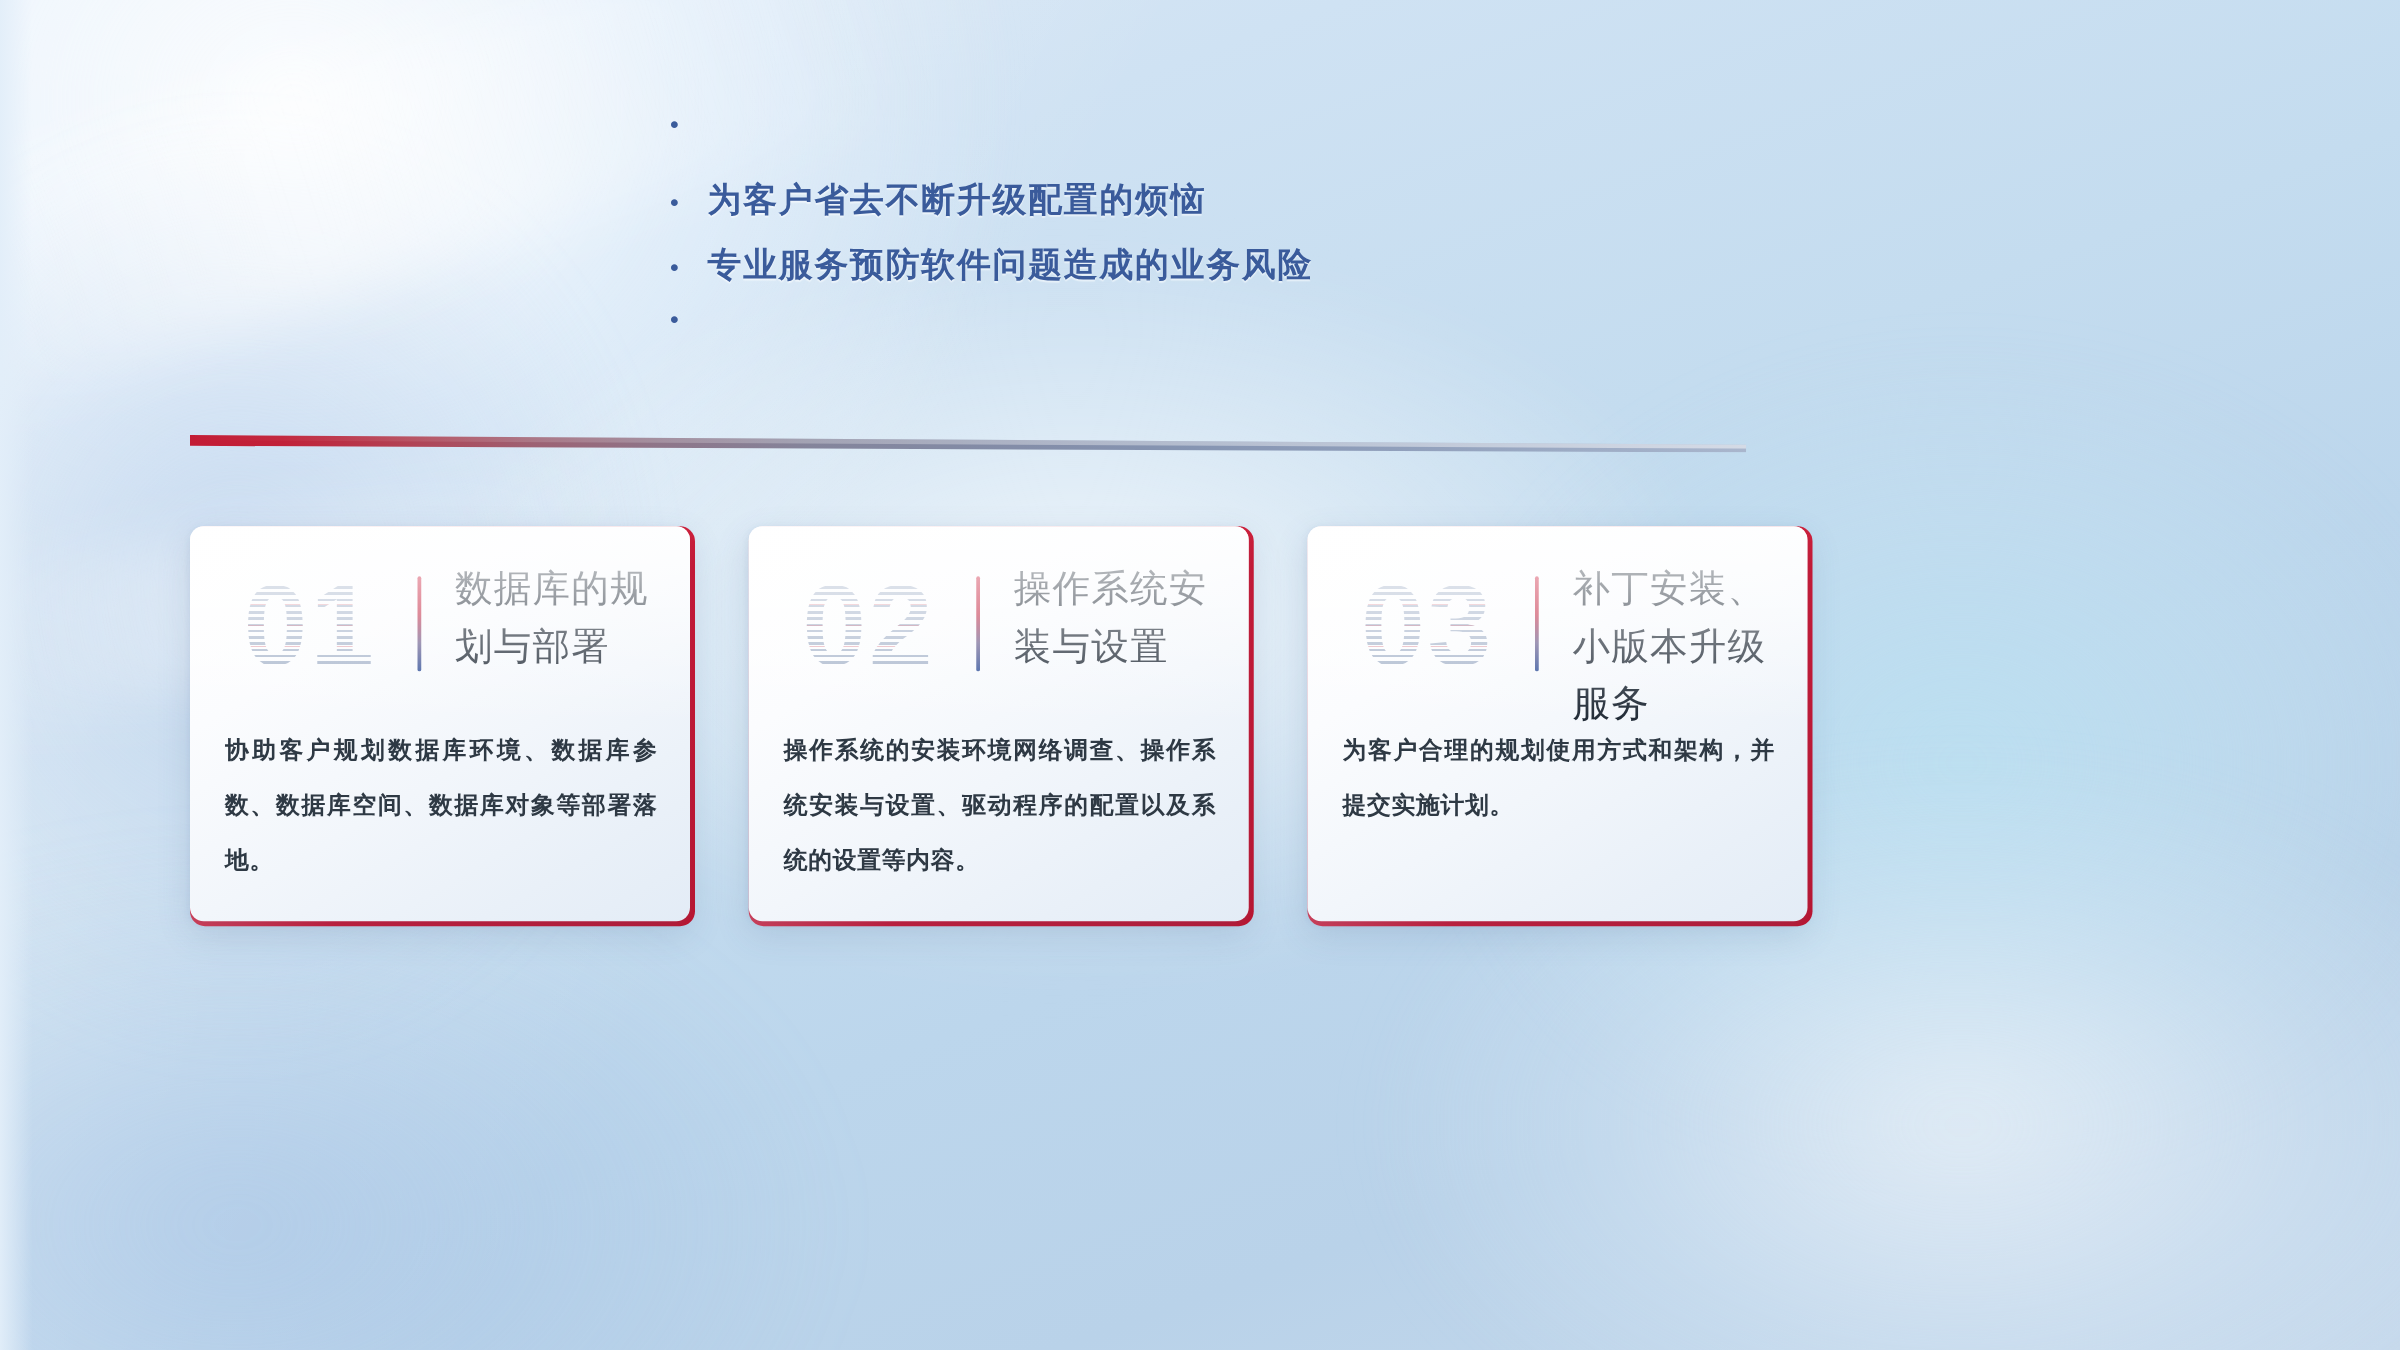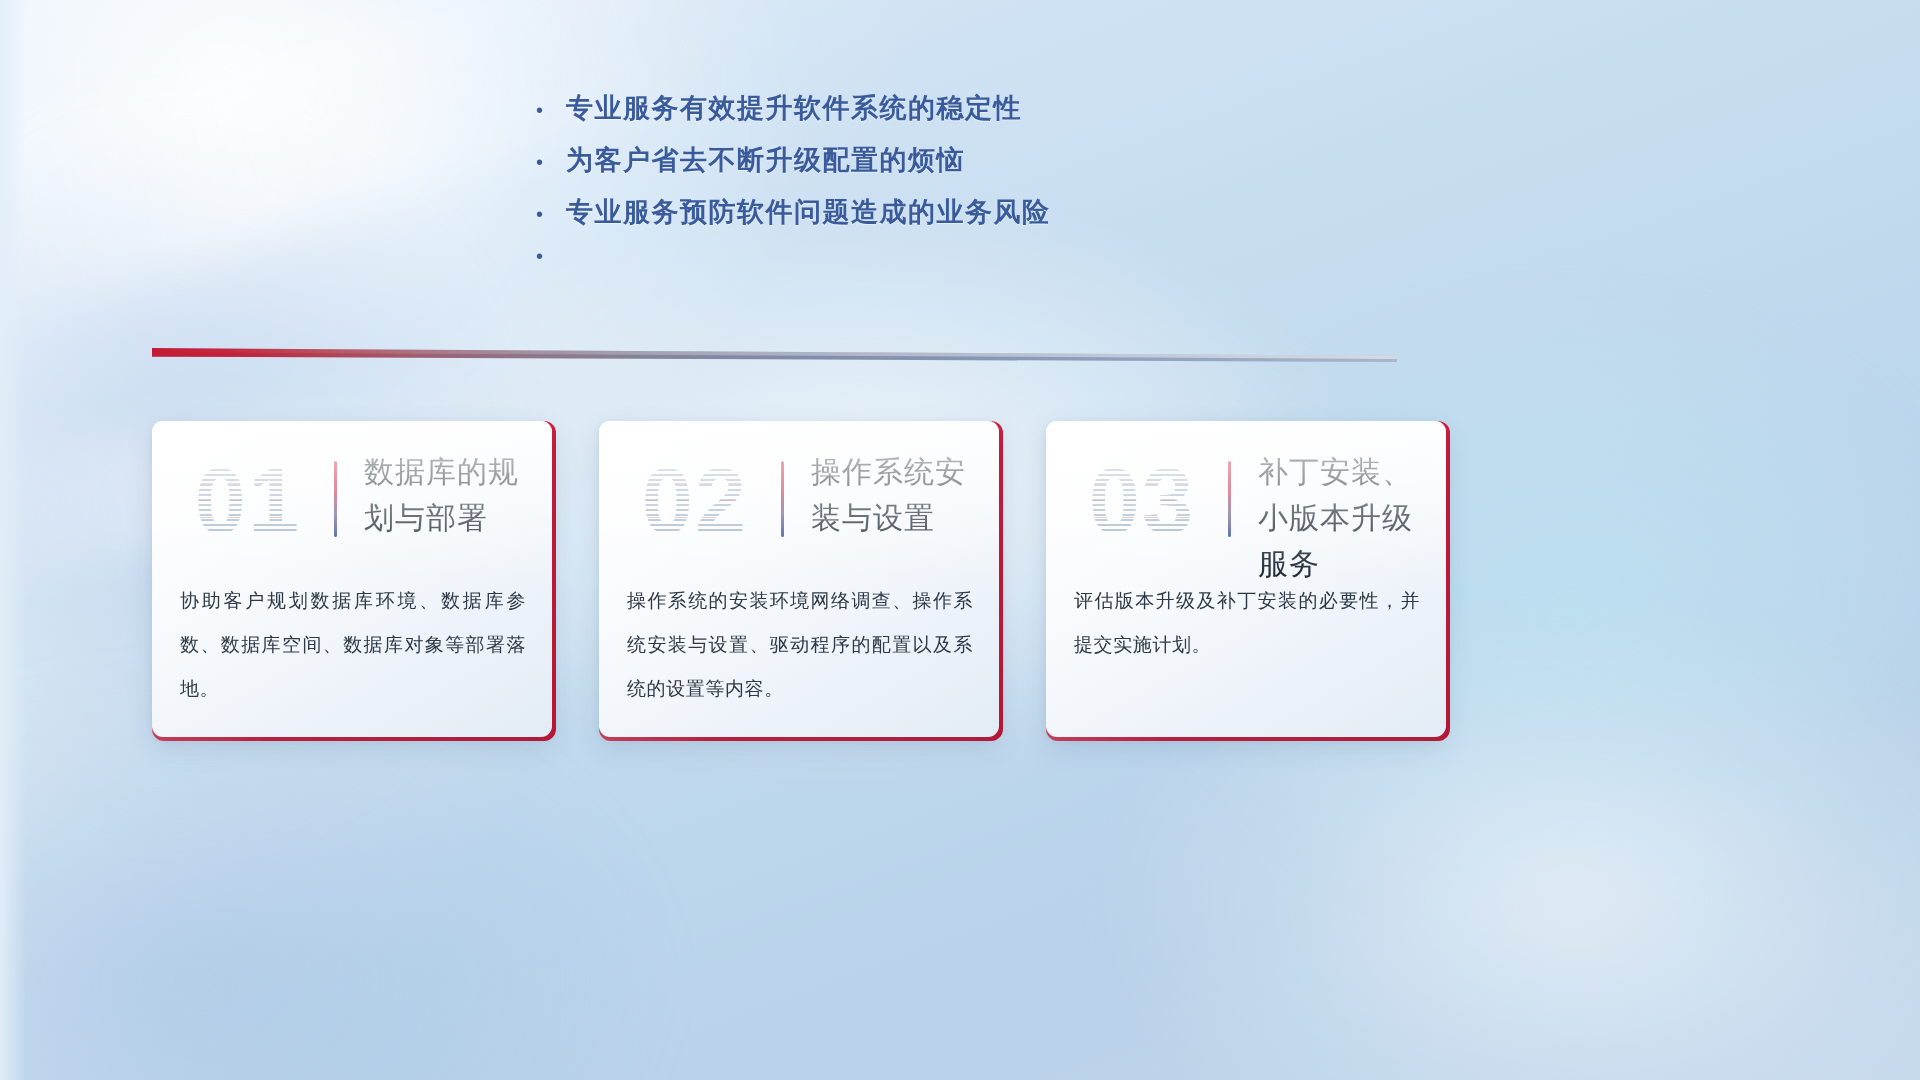--- a/index.html
+++ b/index.html
@@ -275,21 +275,21 @@
   }
   .card-body {
     position: absolute;
     left: 28px;
     right: 26px;
     top: 158px;
     font-size: 19px;
     line-height: 44px;
     letter-spacing: 0.6px;
     color: #2e3944;
-    font-weight: 400;
+    font-weight: 700;
     text-align: justify;
   }
 </style>
 </head>
 <body>
 
 <div id="slide">
 
   <div class="glow glow-tl"></div>
   <div class="glow glow-left-soft"></div>
@@ -298,21 +298,20 @@
   <div class="glow glow-br"></div>
   <div class="glow glow-bl"></div>
   <div class="streak streak-a"></div>
   <div class="streak streak-b"></div>
   <div class="edge-left"></div>
 
   <div id="bullets">
 
     <div class="bullet-row">
       <span class="bullet-dot">•</span>
-      <span class="bullet-text">专业服务有效提升软件系统的稳定性</span>
     </div>
 
     <div class="bullet-row">
       <span class="bullet-dot">•</span>
       <span class="bullet-text">为客户省去不断升级配置的烦恼</span>
     </div>
 
     <div class="bullet-row">
       <span class="bullet-dot">•</span>
       <span class="bullet-text">专业服务预防软件问题造成的业务风险</span>
@@ -359,18 +358,18 @@
 
     <div class="card">
       <div class="card-accent"></div>
       <div class="card-face">
         <div class="card-head">
           <div class="ghost-num">03</div>
           <div class="ghost-num-tint">03</div>
           <div class="head-rule"></div>
           <div class="card-title">补丁安装、小版本升级服务</div>
         </div>
-        <div class="card-body">评估版本升级及补丁安装的必要性，并提交实施计划。</div>
+        <div class="card-body">为客户合理的规划使用方式和架构，并提交实施计划。</div>
       </div>
     </div>
 
   </div>
 </div>
 
 </body></html>

